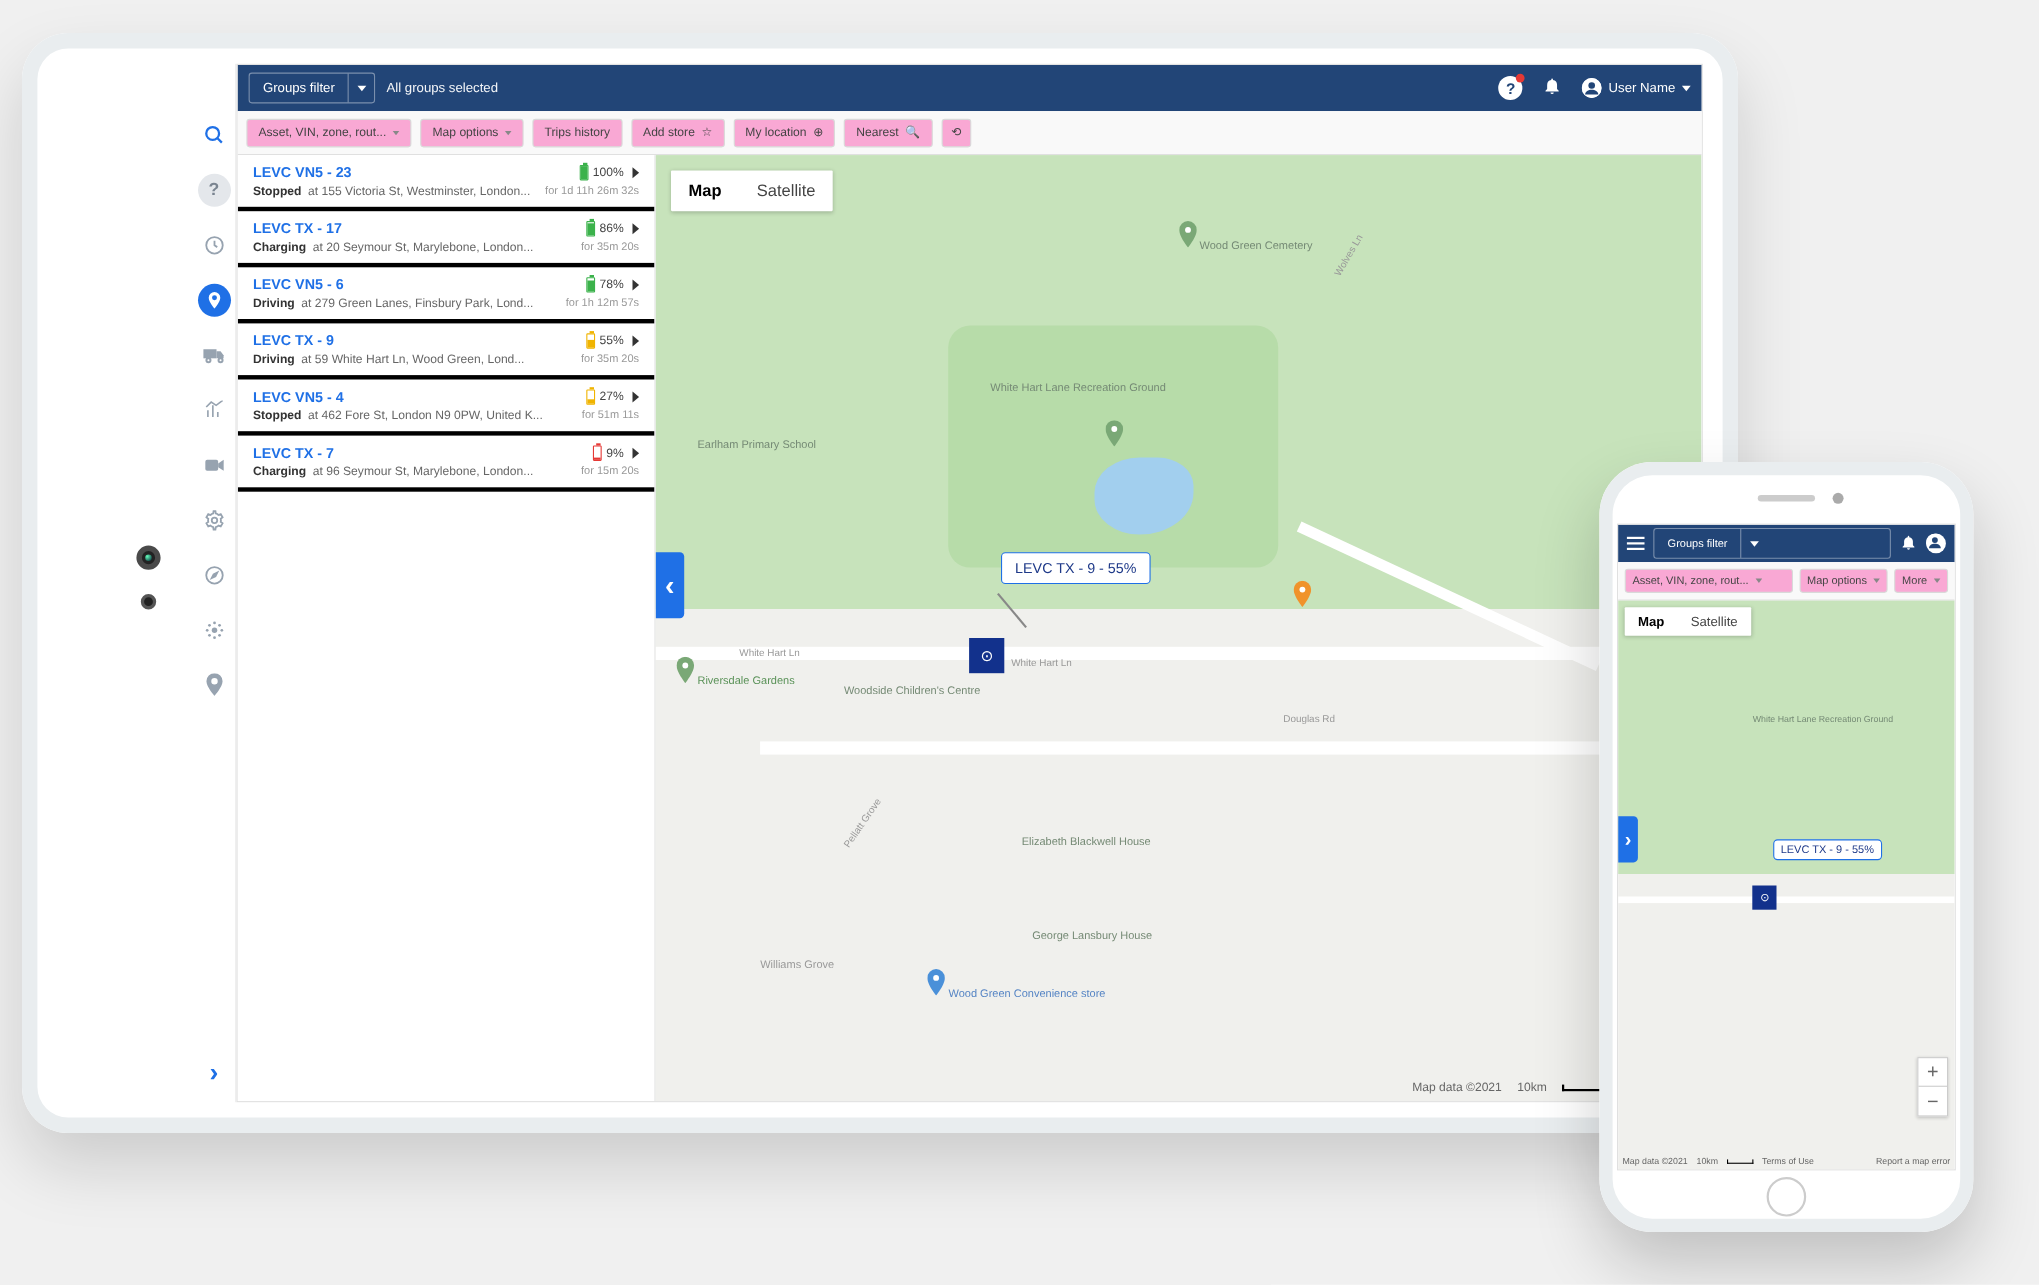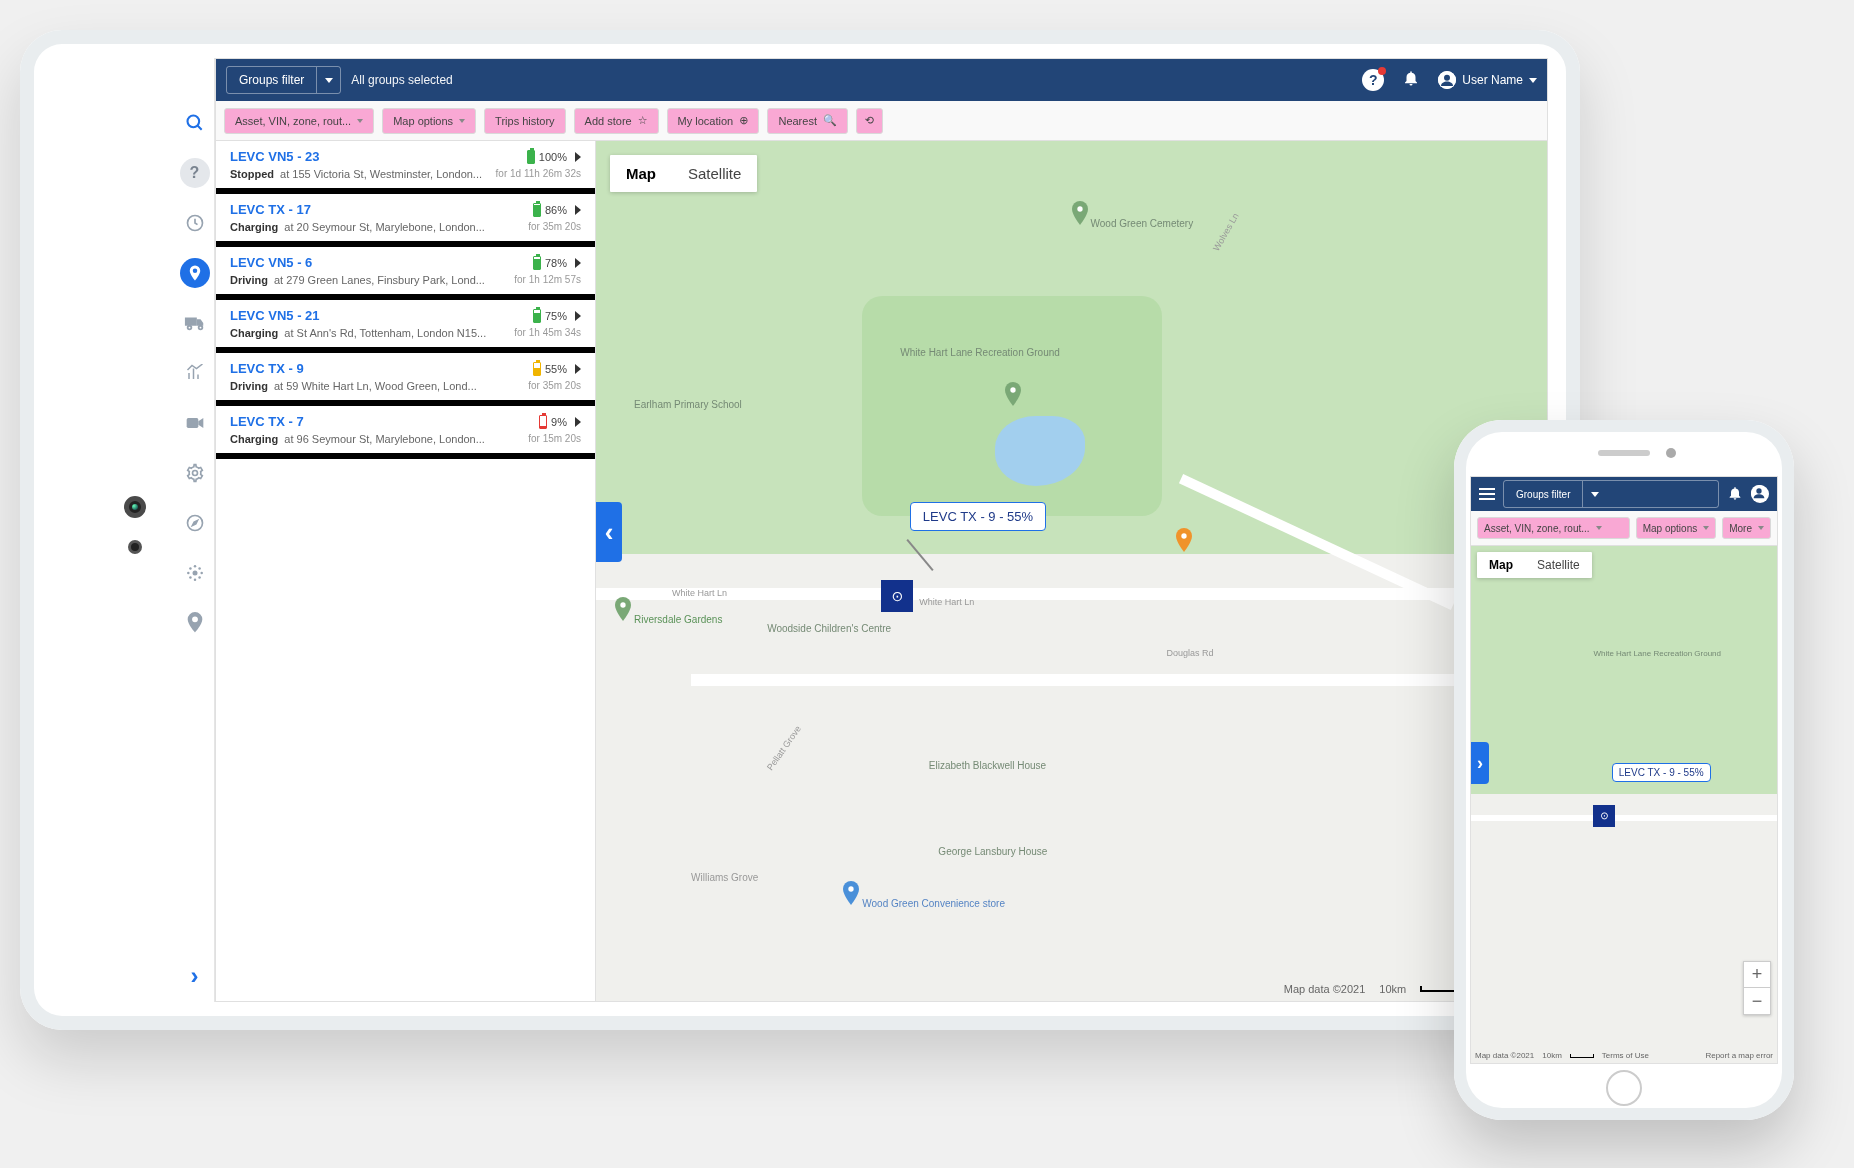--- a/index.html
+++ b/index.html
@@ -47,21 +47,21 @@
 .rail-i.active{background:#1f70e6;color:#fff;}
 .rail-search{color:#1f70e6;}
 .rail-collapse{margin-top:auto;margin-bottom:12px;color:#1f70e6;font-size:24px;font-weight:bold;}
 
 
 .body{flex:1;display:flex;overflow:hidden;}
 .sidebar{width:380px;border-right:1px solid #e0e0e0;display:flex;flex-direction:column;background:#fff;}
 .sidebar-head{background:#414b55;display:flex;gap:8px;padding:8px;}
 .shead-btn{display:flex;align-items:center;gap:6px;border:1px solid rgba(255,255,255,.35);border-radius:3px;padding:4px 10px;color:#fff;font-size:11px;flex:1;}
 .asset-list{flex:1;overflow:auto;}
-.asset{padding:8px 14px;border-bottom:6px solid #000000;}
+.asset{padding:8px 14px;border-bottom:4px solid #000000;}
 .asset .row1{display:flex;align-items:center;}
 .asset .name{color:#1f70e6;font-size:13px;font-weight:600;}
 .asset .batt{margin-left:auto;display:flex;align-items:center;gap:4px;font-size:11px;color:#444;}
 .batt-ico{width:8px;height:14px;border:1px solid #666;border-radius:1px;position:relative;display:inline-block;}
 .batt-ico::before{content:"";position:absolute;top:-3px;left:2px;width:4px;height:2px;background:#666;}
 .batt-ico .fill{position:absolute;left:0;right:0;bottom:0;}
 .batt-green .fill{background:#3bb24b;} .batt-green{border-color:#3bb24b;} .batt-green::before{background:#3bb24b;}
 .batt-yellow .fill{background:#f0b400;} .batt-yellow{border-color:#f0b400;} .batt-yellow::before{background:#f0b400;}
 .batt-red .fill{background:#e53935;} .batt-red{border-color:#e53935;} .batt-red::before{background:#e53935;}
 .arrow-r{width:0;height:0;border-top:5px solid transparent;border-bottom:5px solid transparent;border-left:6px solid #333;margin-left:8px;}
@@ -299,48 +299,48 @@
                 </span>
                 <span class="arrow-r"></span>
               </div>
               <div class="row2">
                 <span class="addr"><b>Driving</b> at 279 Green Lanes, Finsbury Park, Lond...</span>
                 <span class="dur">for 1h 12m 57s</span>
               </div>
             </div>
             <div class="asset">
               <div class="row1">
-                <span class="name">LEVC VN5 - 21</span>
-                <span class="batt">
-                  <span class="batt-ico batt-green">
-                    <span class="fill" style="height:75%"></span>
-                  </span>
-                  <span>75%</span>
-                </span>
-                <span class="arrow-r"></span>
-              </div>
-              <div class="row2">
-                <span class="addr"><b>Charging</b> at St Ann's Rd, Tottenham, London N15...</span>
-                <span class="dur">for 1h 45m 34s</span>
-              </div>
-            </div>
-            <div class="asset">
-              <div class="row1">
                 <span class="name">LEVC TX - 9</span>
                 <span class="batt">
                   <span class="batt-ico batt-yellow">
                     <span class="fill" style="height:55%"></span>
                   </span>
                   <span>55%</span>
                 </span>
                 <span class="arrow-r"></span>
               </div>
               <div class="row2">
                 <span class="addr"><b>Driving</b> at 59 White Hart Ln, Wood Green, Lond...</span>
                 <span class="dur">for 35m 20s</span>
+              </div>
+            </div>
+            <div class="asset">
+              <div class="row1">
+                <span class="name">LEVC VN5 - 4</span>
+                <span class="batt">
+                  <span class="batt-ico batt-yellow">
+                    <span class="fill" style="height:27%"></span>
+                  </span>
+                  <span>27%</span>
+                </span>
+                <span class="arrow-r"></span>
+              </div>
+              <div class="row2">
+                <span class="addr"><b>Stopped</b> at 462 Fore St, London N9 0PW, United K...</span>
+                <span class="dur">for 51m 11s</span>
               </div>
             </div>
             <div class="asset">
               <div class="row1">
                 <span class="name">LEVC TX - 7</span>
                 <span class="batt">
                   <span class="batt-ico batt-red">
                     <span class="fill" style="height:9%"></span>
                   </span>
                   <span>9%</span>

